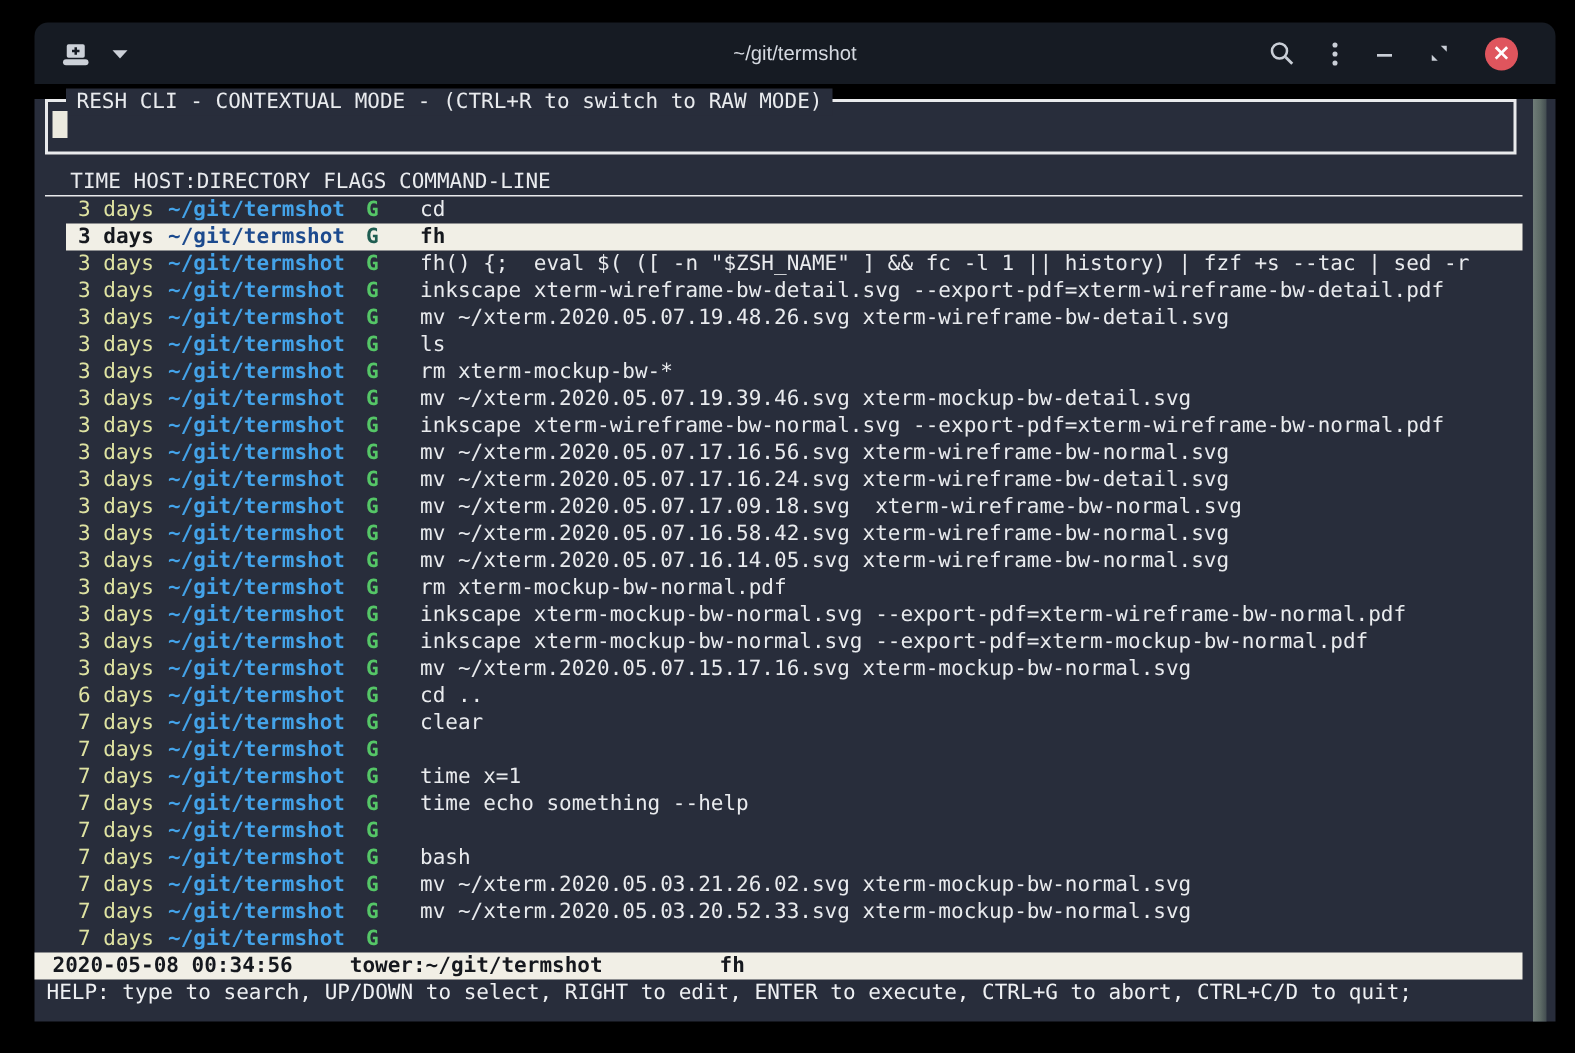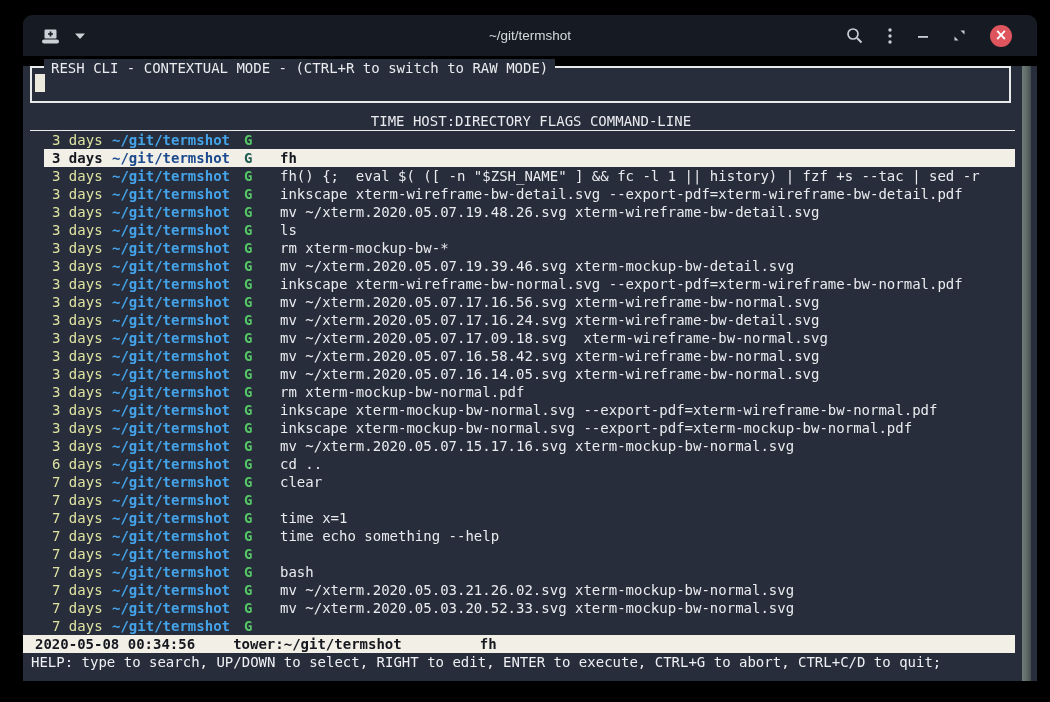--- a/index.html
+++ b/index.html
@@ -27,21 +27,21 @@
 
   .scrollbar { position:absolute; top:0; right:6px; width:9px; height:100%;
                background:linear-gradient(to right, #6f7c78 0%, #5d6a66 55%, #424c50 100%); }
 
   .resh-box { margin:10px 26px 0 7px; height:33px; border:2px solid var(--border); position:relative; }
   .resh-title { position:absolute; top:-9px; left:12px; height:18px; line-height:18px;
                 background:var(--terminal-bg); padding:0 7px; white-space:pre; color:var(--text); }
   .cursor { position:absolute; left:3px; top:6px; width:10px; height:18px; background:var(--cursor); }
 
   .thead { margin:9px 22px 0 7px; height:18px; line-height:18px;
-           border-bottom:1px solid var(--border); white-space:pre; color:var(--text);text-align:center; }
+           border-bottom:1px solid var(--border); white-space:pre; color:var(--text); }
 
   .rows { margin-right:22px; }
   .row { height:18px; line-height:18px; display:flex; padding-left:8px; white-space:pre; overflow:hidden;margin-left:21px; }
   .c-time { width:52px; flex:0 0 52px; color:var(--time); }
   .c-host { margin-left:8px; width:118px; flex:0 0 118px; color:var(--host); font-weight:bold; }
   .c-flag { margin-left:14px; width:10px; flex:0 0 10px; color:var(--flag); font-weight:bold; }
   .c-cmd  { margin-left:26px; flex:1; overflow:hidden; color:var(--text); }
   .row.hl { background:var(--highlight-bg); }
   .row.hl .c-time { color:var(--highlight-text); font-weight:bold; }
   .row.hl .c-host { color:var(--highlight-host); }
@@ -113,21 +113,21 @@
     <div class="terminal">
 
       <div class="resh-box">
         <span class="resh-title">RESH CLI - CONTEXTUAL MODE - (CTRL+R to switch to RAW MODE)</span>
         <span class="cursor"></span>
       </div>
 
       <div class="thead">  TIME HOST:DIRECTORY FLAGS COMMAND-LINE</div>
 
       <div class="rows" id="rows">
-          <div class="row"><span class="c-time">3 days</span><span class="c-host">~/git/termshot</span><span class="c-flag">G</span></div>
+          <div class="row"><span class="c-time">3 days</span><span class="c-host">~/git/termshot</span><span class="c-flag">G</span><span class="c-cmd">cd</span></div>
           <div class="row hl"><span class="c-time">3 days</span><span class="c-host">~/git/termshot</span><span class="c-flag">G</span><span class="c-cmd">fh</span></div>
           <div class="row"><span class="c-time">3 days</span><span class="c-host">~/git/termshot</span><span class="c-flag">G</span><span class="c-cmd">fh() {;  eval $( ([ -n "$ZSH_NAME" ] &amp;&amp; fc -l 1 || history) | fzf +s --tac | sed -r</span></div>
           <div class="row"><span class="c-time">3 days</span><span class="c-host">~/git/termshot</span><span class="c-flag">G</span><span class="c-cmd">inkscape xterm-wireframe-bw-detail.svg --export-pdf=xterm-wireframe-bw-detail.pdf</span></div>
           <div class="row"><span class="c-time">3 days</span><span class="c-host">~/git/termshot</span><span class="c-flag">G</span><span class="c-cmd">mv ~/xterm.2020.05.07.19.48.26.svg xterm-wireframe-bw-detail.svg</span></div>
           <div class="row"><span class="c-time">3 days</span><span class="c-host">~/git/termshot</span><span class="c-flag">G</span><span class="c-cmd">ls</span></div>
           <div class="row"><span class="c-time">3 days</span><span class="c-host">~/git/termshot</span><span class="c-flag">G</span><span class="c-cmd">rm xterm-mockup-bw-*</span></div>
           <div class="row"><span class="c-time">3 days</span><span class="c-host">~/git/termshot</span><span class="c-flag">G</span><span class="c-cmd">mv ~/xterm.2020.05.07.19.39.46.svg xterm-mockup-bw-detail.svg</span></div>
           <div class="row"><span class="c-time">3 days</span><span class="c-host">~/git/termshot</span><span class="c-flag">G</span><span class="c-cmd">inkscape xterm-wireframe-bw-normal.svg --export-pdf=xterm-wireframe-bw-normal.pdf</span></div>
           <div class="row"><span class="c-time">3 days</span><span class="c-host">~/git/termshot</span><span class="c-flag">G</span><span class="c-cmd">mv ~/xterm.2020.05.07.17.16.56.svg xterm-wireframe-bw-normal.svg</span></div>
           <div class="row"><span class="c-time">3 days</span><span class="c-host">~/git/termshot</span><span class="c-flag">G</span><span class="c-cmd">mv ~/xterm.2020.05.07.17.16.24.svg xterm-wireframe-bw-detail.svg</span></div>

